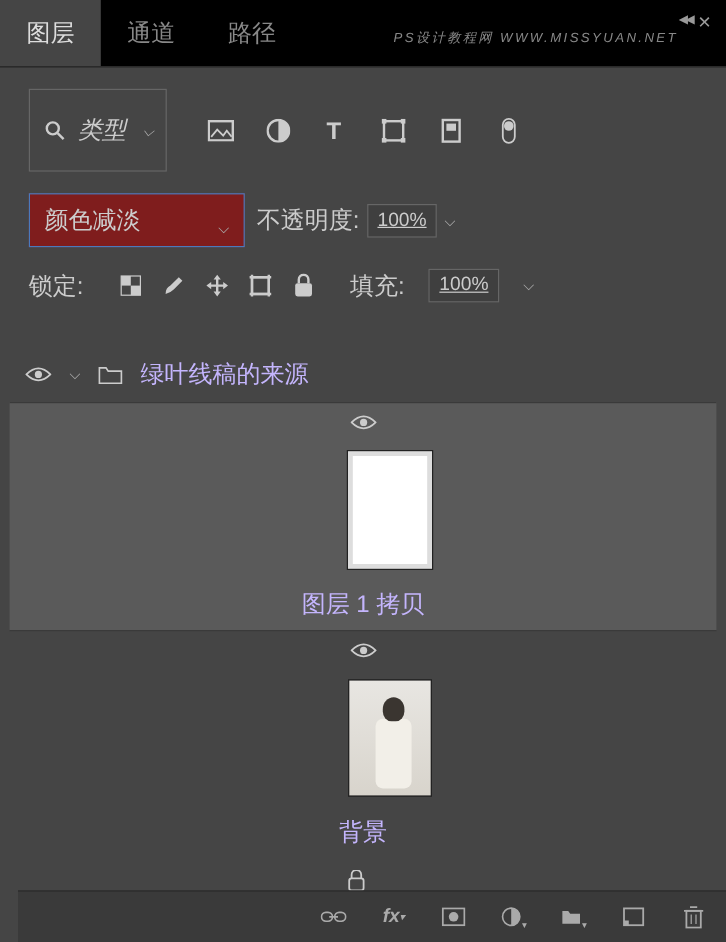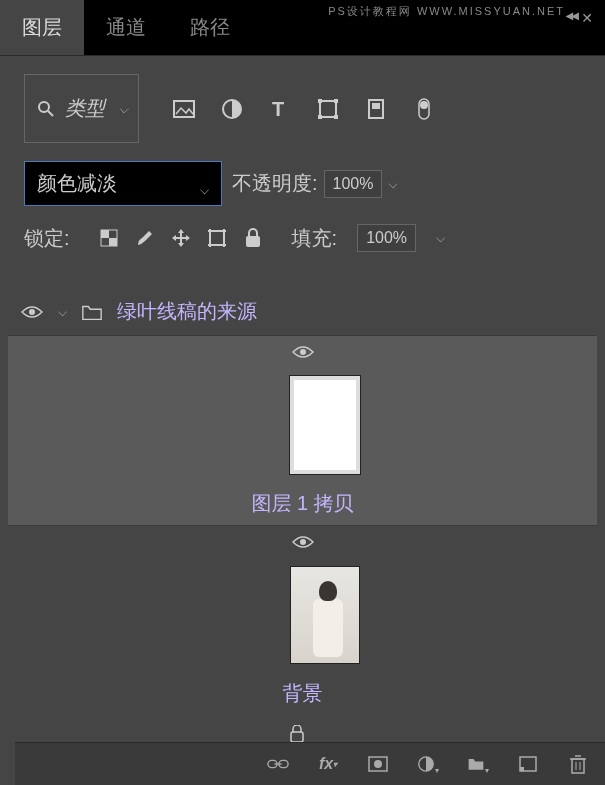--- a/index.html
+++ b/index.html
@@ -1,32 +1,32 @@
 <!DOCTYPE html>
 <html><head>
 <meta charset="utf-8">
 <style>
 * { margin: 0; padding: 0; box-sizing: border-box; }
 body { width: 605px; height: 785px; background: #e0e0e0; font-family: "Microsoft YaHei", sans-serif; position: relative; }
 .panel { width: 605px; height: 785px; background: #454545; color: #cccccc; position: relative; }
-.watermark { position: absolute; top: 4px; right: 40px; font-size: 11px; color: #888; letter-spacing: 2px; }
+.watermark { position: absolute; top: 24px; right: 40px; font-size: 11px; color: #888; letter-spacing: 2px; font-style: italic; }
 .close-btn { position: absolute; top: 10px; right: 12px; color: #999; font-size: 14px; cursor: pointer; }
 .collapse-btn { position: absolute; top: 10px; right: 28px; color: #999; font-size: 10px; letter-spacing: -2px; }
 .tabs { display: flex; padding: 0; background: #000000; border-bottom: 1px solid #2a2a2a; }
 .tab { padding: 14px 22px; font-size: 20px; color: #888; cursor: pointer; }
 .tab.active { background: #454545; color: #ddd; }
 .controls { padding: 18px 24px; }
 .row { display: flex; align-items: center; margin-bottom: 18px; gap: 10px; }
 .filter-select { display: flex; align-items: center; border: 1px solid #666; padding: 20px 10px; gap: 8px; font-style: italic; }
 .filter-select .chev { margin-left: 6px; color: #aaa; }
 .filter-icons { display: flex; gap: 26px; margin-left: 24px; align-items: center; }
 .icon { width: 22px; height: 22px; display: inline-flex; align-items: center; justify-content: center; color: #ccc; }
-.blend-select { display: flex; align-items: flex-end; border: 1px solid #4a7abc; padding: 8px 12px; width: 198px; justify-content: space-between; background: #000000; }
+.blend-select { display: flex; align-items: flex-end; border: 1px solid #4a7abc; padding: 8px 12px; width: 180px; justify-content: space-between; background: #7f1d1d; }
 .opacity-group { display: flex; align-items: center; gap: 6px; justify-content: flex-end; }
-.pct-box { border: 1px solid #666; padding: 4px 8px; background: #3f3f3f; display: flex; align-items: center; gap: 4px; }
+.pct-box { border: 1px solid #666; padding: 4px 8px; background: #3f3f3f; display: flex; align-items: center; gap: 4px; text-decoration: underline; }
 .lock-row { display: flex; gap: 20px; }
 .lock-icons { display: flex; gap: 14px; align-items: center; margin: 0 8px; }
 .layers { padding: 0 8px; }
 .group-row { display: flex; align-items: center; padding: 10px 12px; gap: 14px; }
 .eye { width: 24px; display: flex; justify-content: center; }
 .layer-row { display: flex; align-items: center; padding: 8px 12px; gap: 16px; border-top: 1px solid #3a3a3a; flex-direction: column; }
 .layer-row.selected { background: #5a5a5a; }
 .thumb { width: 70px; height: 98px; background: #fff; border: 1px solid #222; margin-left: 44px; }
 .thumb.selected-thumb { border: 4px solid #ddd; outline: 1px solid #222; }
 .thumb.photo { background: linear-gradient(180deg, #e8e6e2 0%, #d8d4cc 100%); position: relative; }

